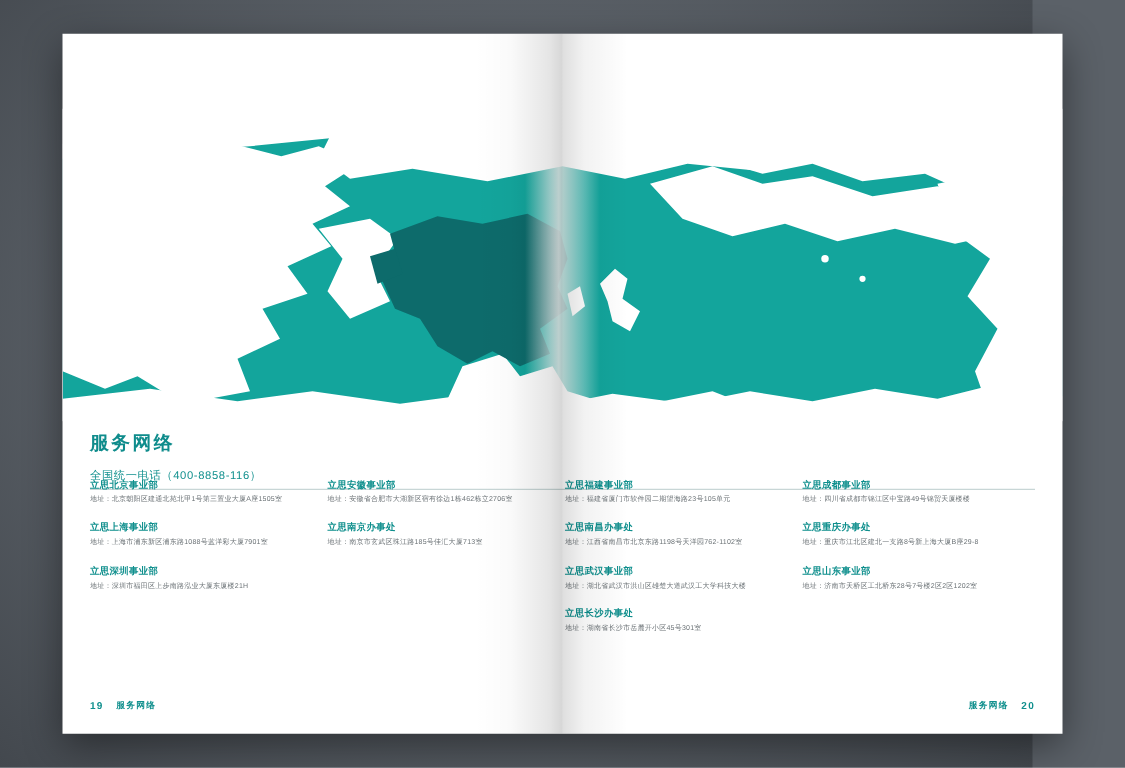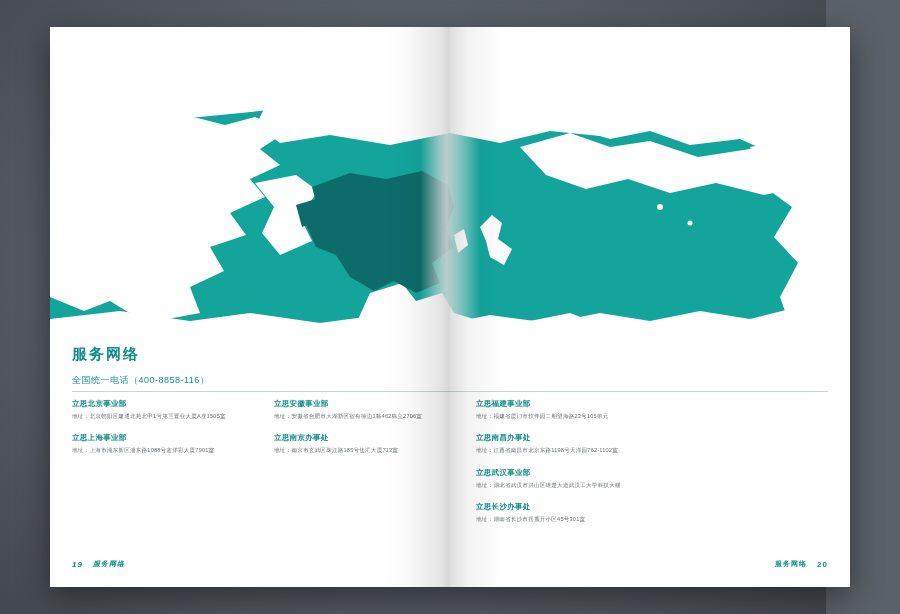--- a/index.html
+++ b/index.html
@@ -97,24 +97,24 @@
     position: absolute;
     left: 22px;
     top: 54px;
     width: 756px;
     height: 1px;
     background: #c8d6d6;
   }
   .cols {
     position: absolute;
     left: 22px;
-    top: 62px;
+    top: 46px;
     width: 760px;
     display: flex;
-    gap: 12px;
+    gap: 0;
   }
   .col {
     width: 190px;
     padding-right: 12px;
     box-sizing: border-box;
   }
   .office {
     margin-bottom: 13px;
   }
   .office-name {
@@ -133,21 +133,21 @@
   .footer-left, .footer-right {
     position: absolute;
     bottom: 18px;
     font-size: 7px;
     color: #0f8f8d;
     letter-spacing: 1px;
     display: flex;
     align-items: center;
     gap: 10px;
   }
-  .footer-left { left: 22px; font-style: italic; }
+  .footer-left { left: 22px; }
   .footer-right { right: 22px; padding-left: 12px; }
   .pg-num { font-weight: bold; font-size: 8px; }
   .pg-label { font-weight: bold; }
 </style>
 </head>
 <body>
 
 <div class="stage">
   <div class="spread">
 
@@ -221,20 +221,24 @@
 
         <div class="col">
           <div class="office">
             <div class="office-name">立思北京事业部</div>
             <div class="office-addr">地址：北京朝阳区建通北苑北甲1号第三置业大厦A座1505室</div>
           </div>
           <div class="office">
             <div class="office-name">立思上海事业部</div>
             <div class="office-addr">地址：上海市浦东新区浦东路1088号蓝洋彩大厦7901室</div>
           </div>
+          <div class="office">
+            <div class="office-name">立思深圳事业部</div>
+            <div class="office-addr">地址：深圳市福田区上步南路泓业大厦东厦楼21H</div>
+          </div>
         </div>
 
         <div class="col">
           <div class="office">
             <div class="office-name">立思安徽事业部</div>
             <div class="office-addr">地址：安徽省合肥市大湖新区宿有徐边1栋462栋立2706室</div>
           </div>
           <div class="office">
             <div class="office-name">立思南京办事处</div>
             <div class="office-addr">地址：南京市玄武区珠江路185号佳汇大厦713室</div>
@@ -253,20 +257,34 @@
           <div class="office">
             <div class="office-name">立思武汉事业部</div>
             <div class="office-addr">地址：湖北省武汉市洪山区雄楚大道武汉工大学科技大楼</div>
           </div>
           <div class="office">
             <div class="office-name">立思长沙办事处</div>
             <div class="office-addr">地址：湖南省长沙市岳麓开小区45号301室</div>
           </div>
         </div>
 
+        <div class="col">
+          <div class="office">
+            <div class="office-name">立思成都事业部</div>
+            <div class="office-addr">地址：四川省成都市锦江区中宝路49号锦贸天厦楼楼</div>
+          </div>
+          <div class="office">
+            <div class="office-name">立思重庆办事处</div>
+            <div class="office-addr">地址：重庆市江北区建北一支路8号新上海大厦B座29-8</div>
+          </div>
+          <div class="office">
+            <div class="office-name">立思山东事业部</div>
+            <div class="office-addr">地址：济南市天桥区工北桥东28号7号楼2区2区1202室</div>
+          </div>
+        </div>
 
       </div>
     </div>
 
     <div class="footer-left">
       <span class="pg-num">19</span>
       <span class="pg-label">服务网络</span>
     </div>
     <div class="footer-right">
       <span class="pg-label">服务网络</span>

